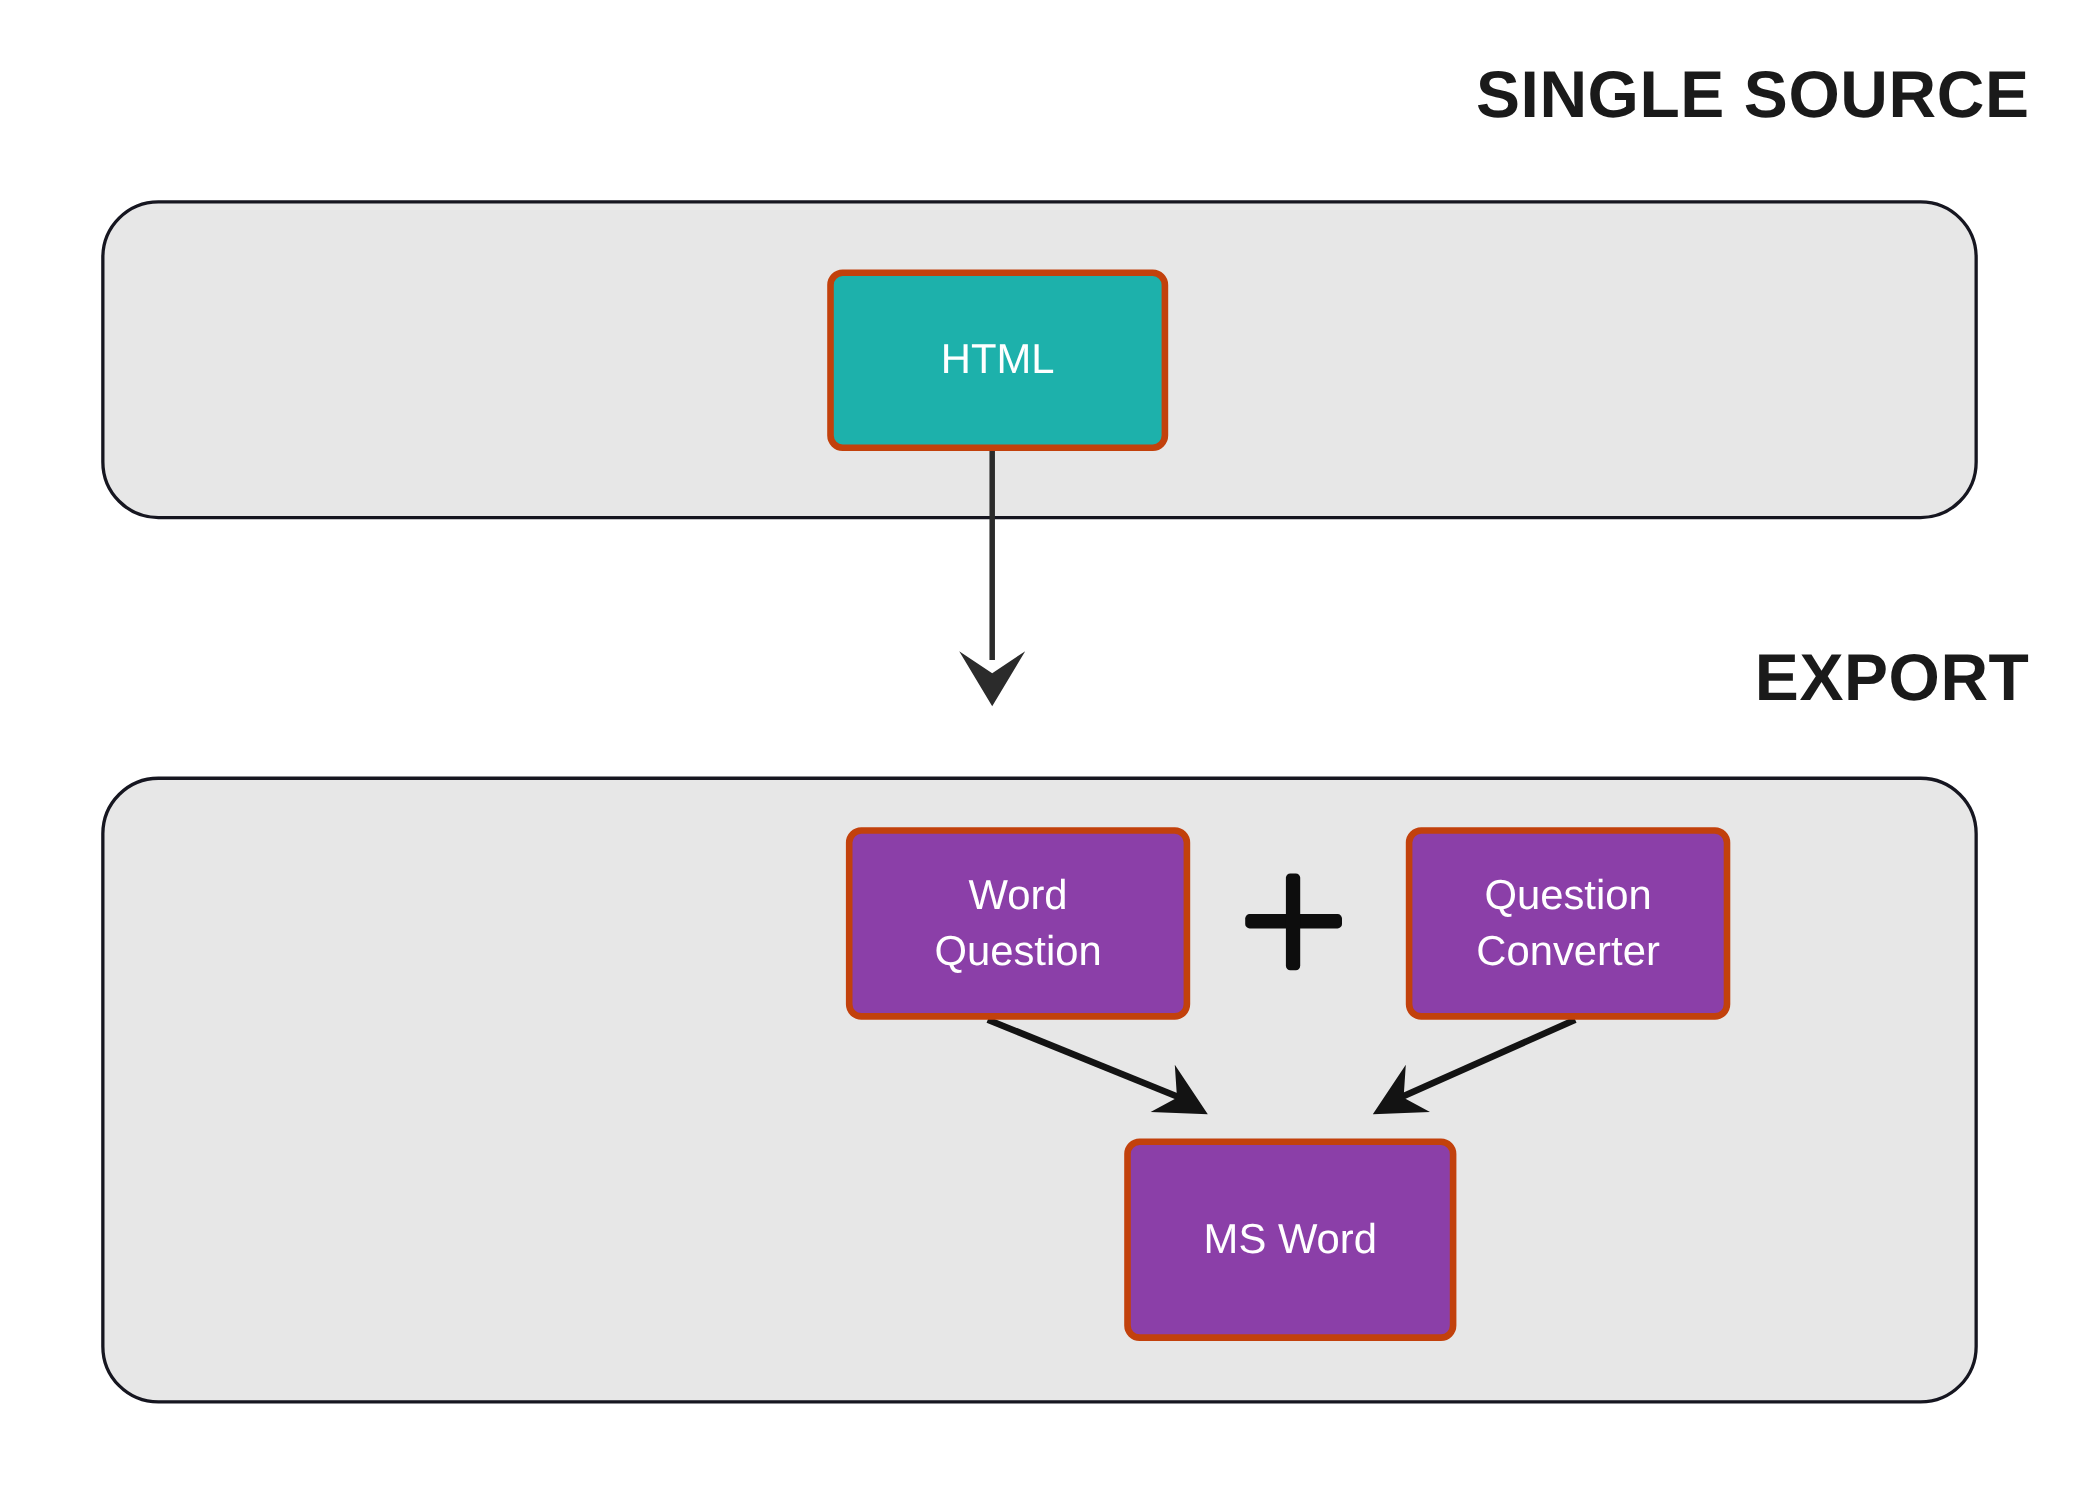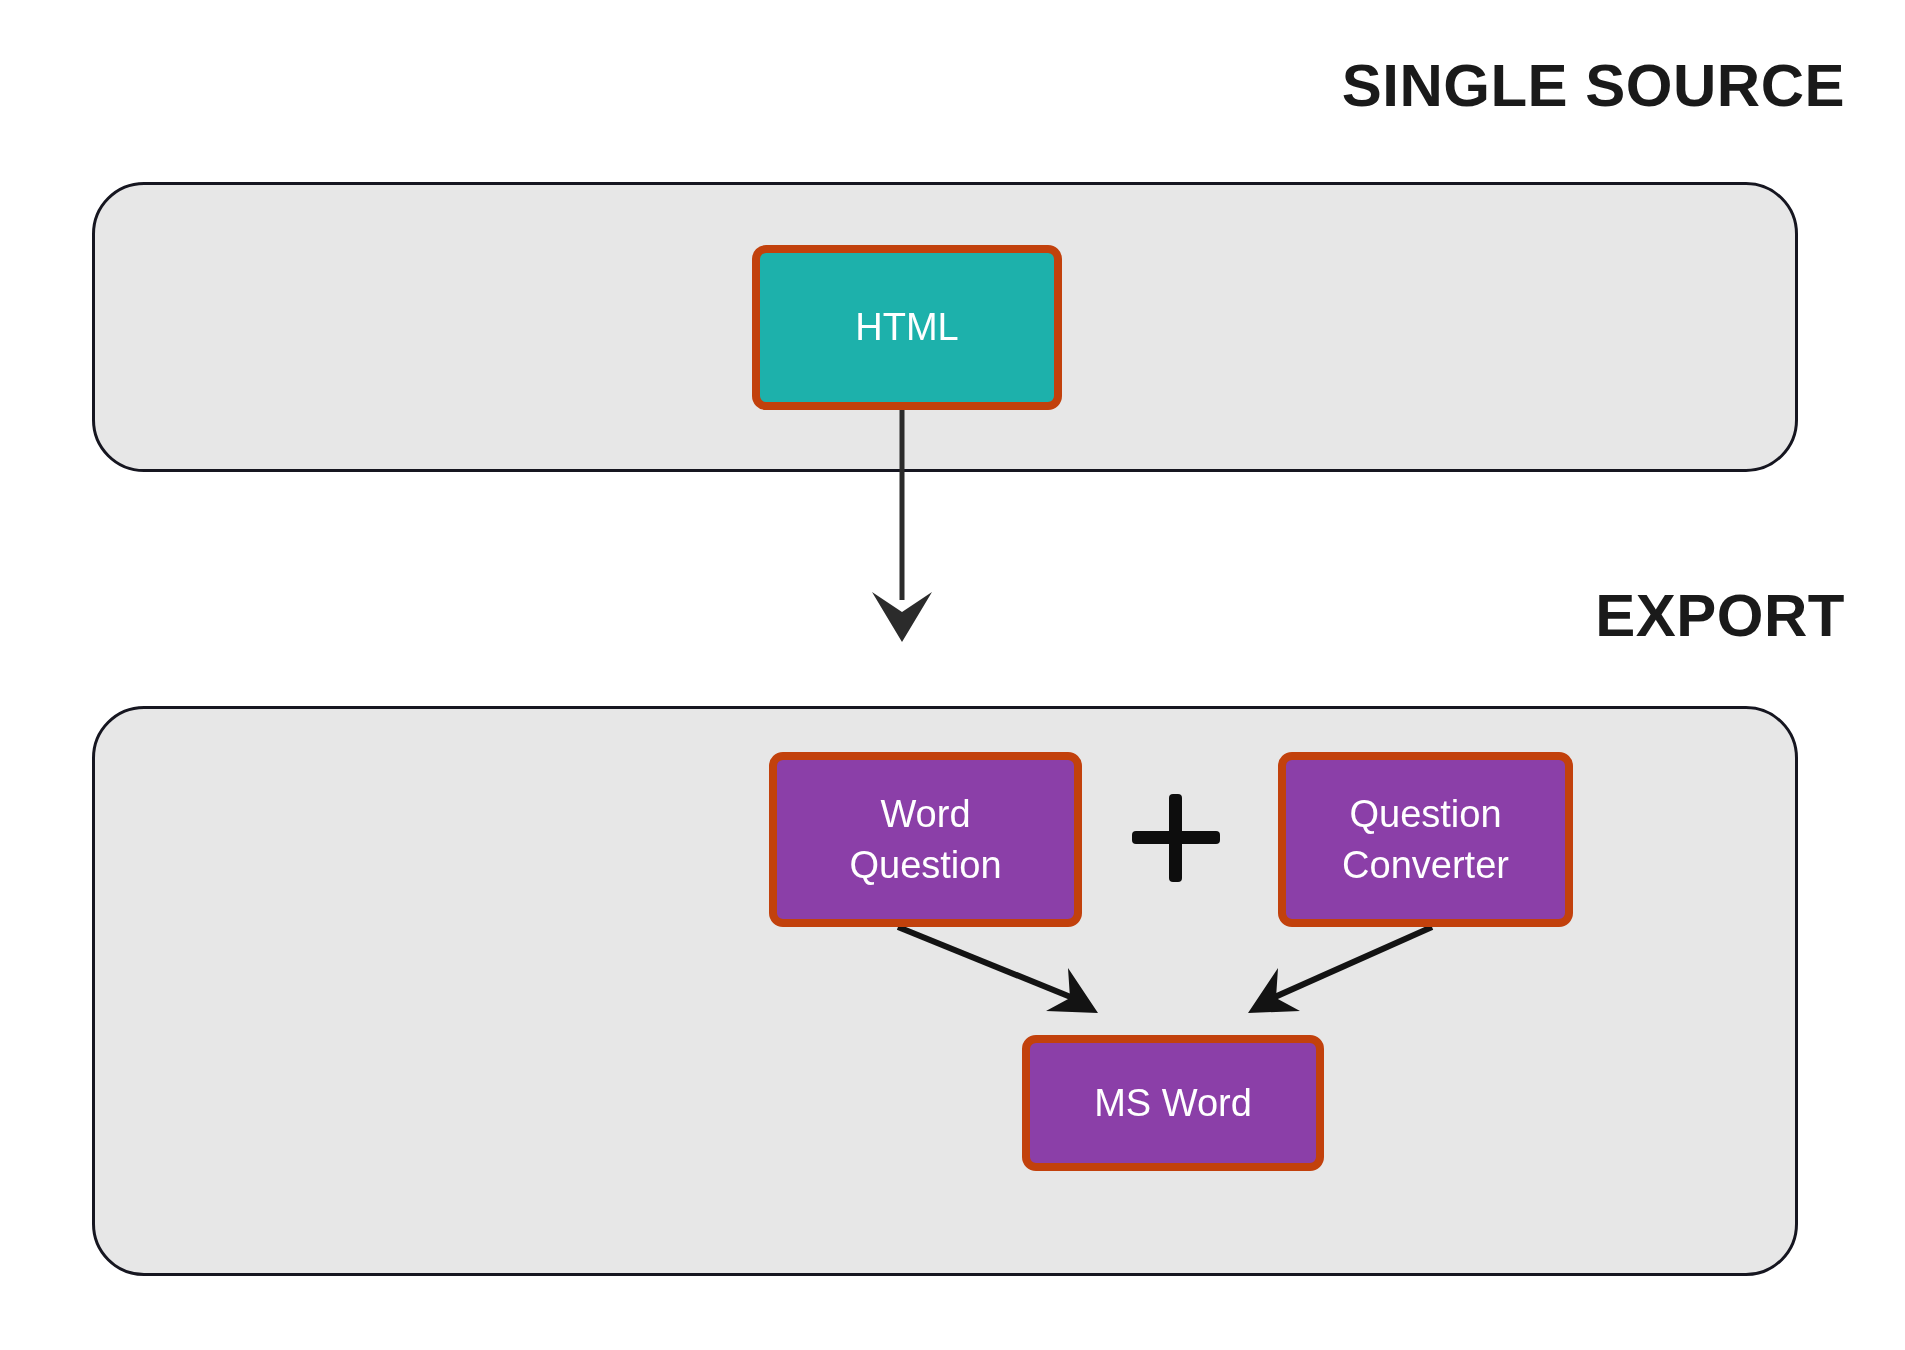--- a/index.html
+++ b/index.html
@@ -64,21 +64,21 @@
     left: 92px;
     top: 706px;
     width: 1706px;
     height: 570px;
   }
 
   
   .node {
     position: absolute;
     box-sizing: border-box;
-    border: 8px solid #c2410c;
+    border: 6px solid #c2410c;
     border-radius: 14px;
     display: flex;
     align-items: center;
     justify-content: center;
     text-align: center;
     color: #ffffff;
     font-size: 38px;
     line-height: 1.32;
     font-family: "Liberation Sans", "DejaVu Sans", sans-serif;
     font-weight: normal;
@@ -103,21 +103,21 @@
   #node-question-metadata {
     left: 1278px;
     top: 752px;
     width: 295px;
     height: 175px;
   }
   #node-ms-word {
     left: 1022px;
     top: 1035px;
     width: 302px;
-    height: 136px;
+    height: 184px;
   }
 
   
   #connectors {
     position: absolute;
     left: 0;
     top: 0;
     width: 1905px;
     height: 1350px;
     pointer-events: none;

